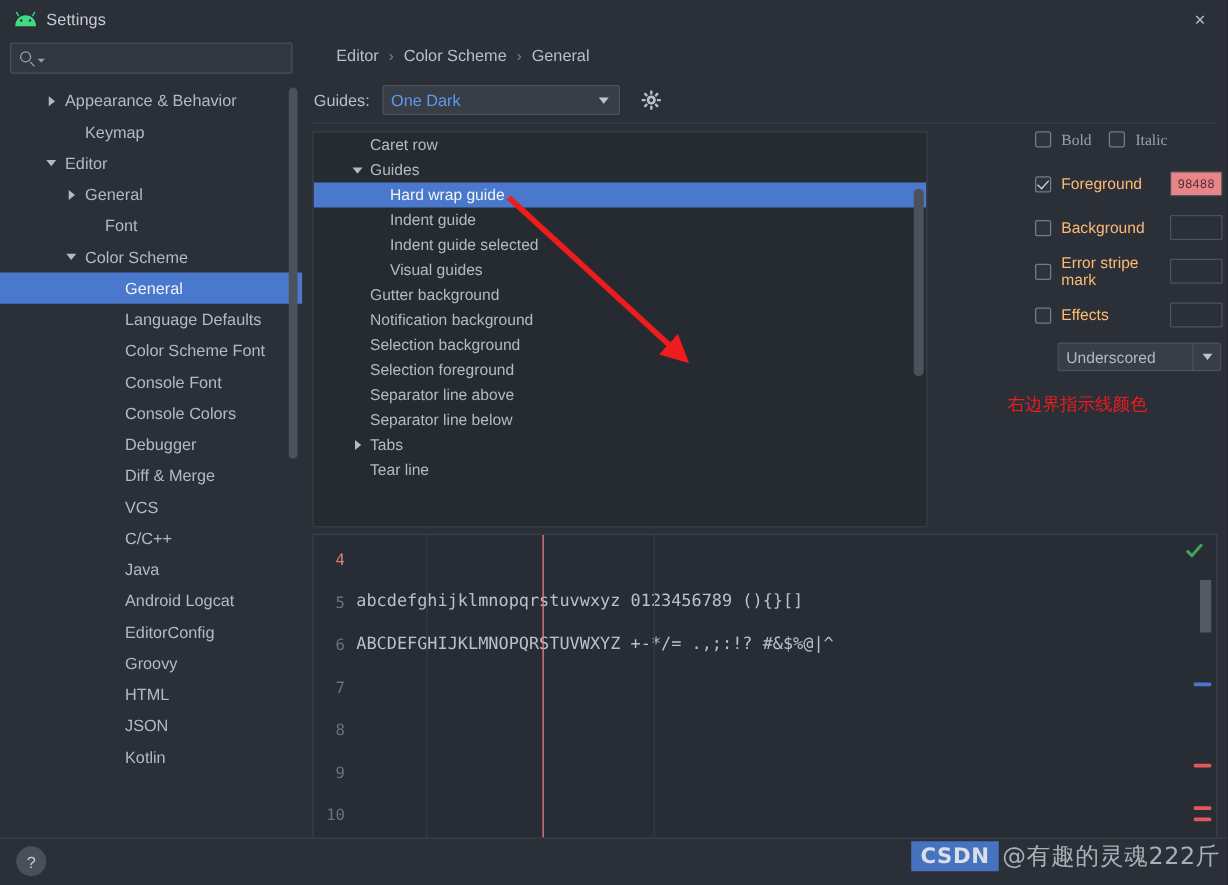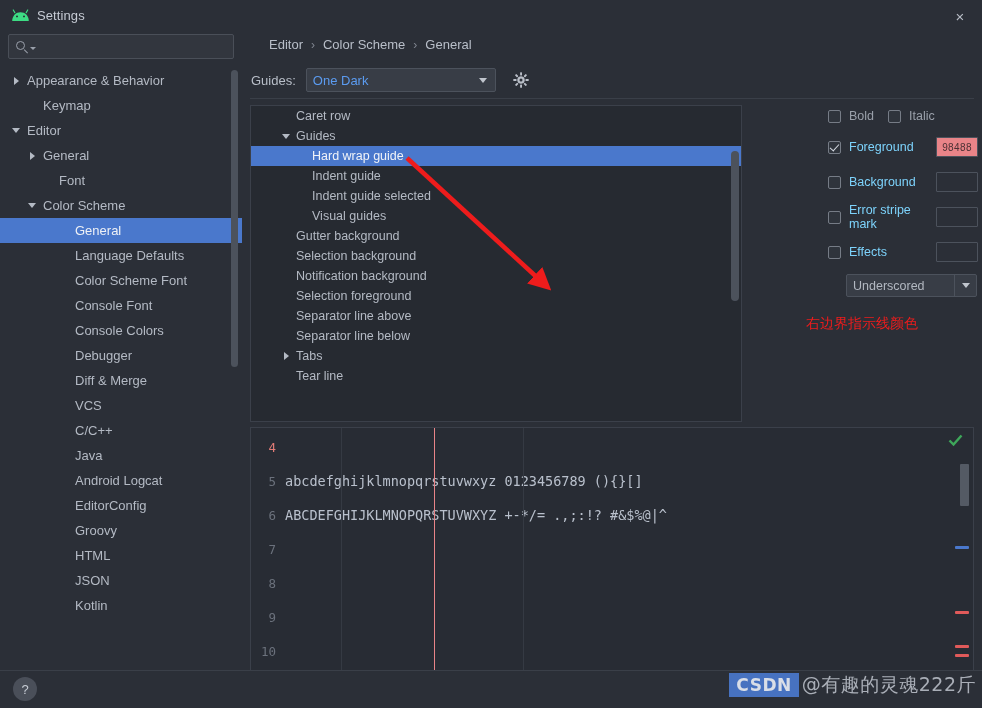--- a/index.html
+++ b/index.html
@@ -65,21 +65,21 @@
     color: #c6cbd4; font-size: 12.5px; font-family: "Liberation Sans", sans-serif;
     padding-left: 4px;
   }
 
   .tree {
     position: absolute; left: 0; top: 35px; width: 242px; height: 605px;
     overflow: hidden; padding-top: 3px;
   }
   .tnode {
     height: 25px; display: flex; align-items: center;
-    font-size: 13px; color: #b4bac4; cursor: pointer; white-space: nowrap;
+    font-size: 13px; color: #b4bac4; cursor: pointer; white-space: nowrap; padding-left: 25px;
   }
   .tnode.sel { background: #4a78cc; color: #eef1f6; }
   .tarrow {
     width: 16px; display: flex; align-items: center; justify-content: center;
     flex: none;
   }
   .tarrow i { display: block; width: 0; height: 0; }
   .tarrow.right i {
     border-top: 4.2px solid transparent; border-bottom: 4.2px solid transparent;
     border-left: 5.6px solid #b4bac4;
@@ -147,35 +147,35 @@
     border-left: 4px solid transparent; border-right: 4px solid transparent;
     border-top: 5.4px solid #b4bac4;
   }
   .attr-sb {
     position: absolute; right: 2px; top: 45px; width: 8px; height: 150px;
     background: #4c525c; border-radius: 4px;
   }
 
   
   .props { position: absolute; left: 586px; top: 75px; width: 150px; }
-  .row-style { display: flex; align-items: center; gap: 8px; height: 22px; margin-bottom: 7px; }
+  .row-style { display: flex; gap: 8px; height: 22px; margin-bottom: 7px; font-family: Liberation Serif, serif; }
   .cb {
     width: 13px; height: 13px; border: 1px solid #767c86; border-radius: 2px;
     background: #2f343c; flex: none; position: relative; cursor: pointer;
   }
   .cb.on::after {
     content: ""; position: absolute; left: 3.4px; top: 0.3px;
     width: 4px; height: 8px; border: solid #d5dae2;
     border-width: 0 1.8px 1.8px 0; transform: rotate(42deg);
   }
   .cb-label { font-size: 12.5px; color: #9aa0aa; }
   .prop-row {
     display: flex; align-items: center; height: 26px; margin-bottom: 9px;
   }
-  .prop-label { font-size: 12.5px; color: #7dd3fc; margin-left: 8px; width: 118px; }
+  .prop-label { font-size: 12.5px; color: #fdba74; margin-left: 8px; width: 118px; }
   .swatch {
     width: 56px; height: 20px; border: 1px solid #4c525c; border-radius: 1px;
     display: flex; align-items: center; justify-content: center;
     font-size: 10px; letter-spacing: .4px; cursor: pointer; overflow: hidden;
     color: #4a3033;
   }
   .effect-select {
     margin-left: 18px; margin-top: 6px; width: 131px; height: 23px;
     background: #383d46; border: 1px solid #4c525c; border-radius: 2px;
     display: flex; align-items: center; padding: 0 6px; position: relative;
@@ -444,25 +444,25 @@
           <div class="anode">
             <span class="aarrow" style="margin-left: 44px;"></span>
             <span style="margin-left: 3px;">Visual guides</span>
           </div>
           <div class="anode">
             <span class="aarrow" style="margin-left: 28px;"></span>
             <span style="margin-left: 3px;">Gutter background</span>
           </div>
           <div class="anode">
             <span class="aarrow" style="margin-left: 28px;"></span>
+            <span style="margin-left: 3px;">Notification background</span>
+          </div>
+          <div class="anode">
+            <span class="aarrow" style="margin-left: 28px;"></span>
             <span style="margin-left: 3px;">Selection background</span>
-          </div>
-          <div class="anode">
-            <span class="aarrow" style="margin-left: 28px;"></span>
-            <span style="margin-left: 3px;">Notification background</span>
           </div>
           <div class="anode">
             <span class="aarrow" style="margin-left: 28px;"></span>
             <span style="margin-left: 3px;">Selection foreground</span>
           </div>
           <div class="anode">
             <span class="aarrow" style="margin-left: 28px;"></span>
             <span style="margin-left: 3px;">Separator line above</span>
           </div>
           <div class="anode">

